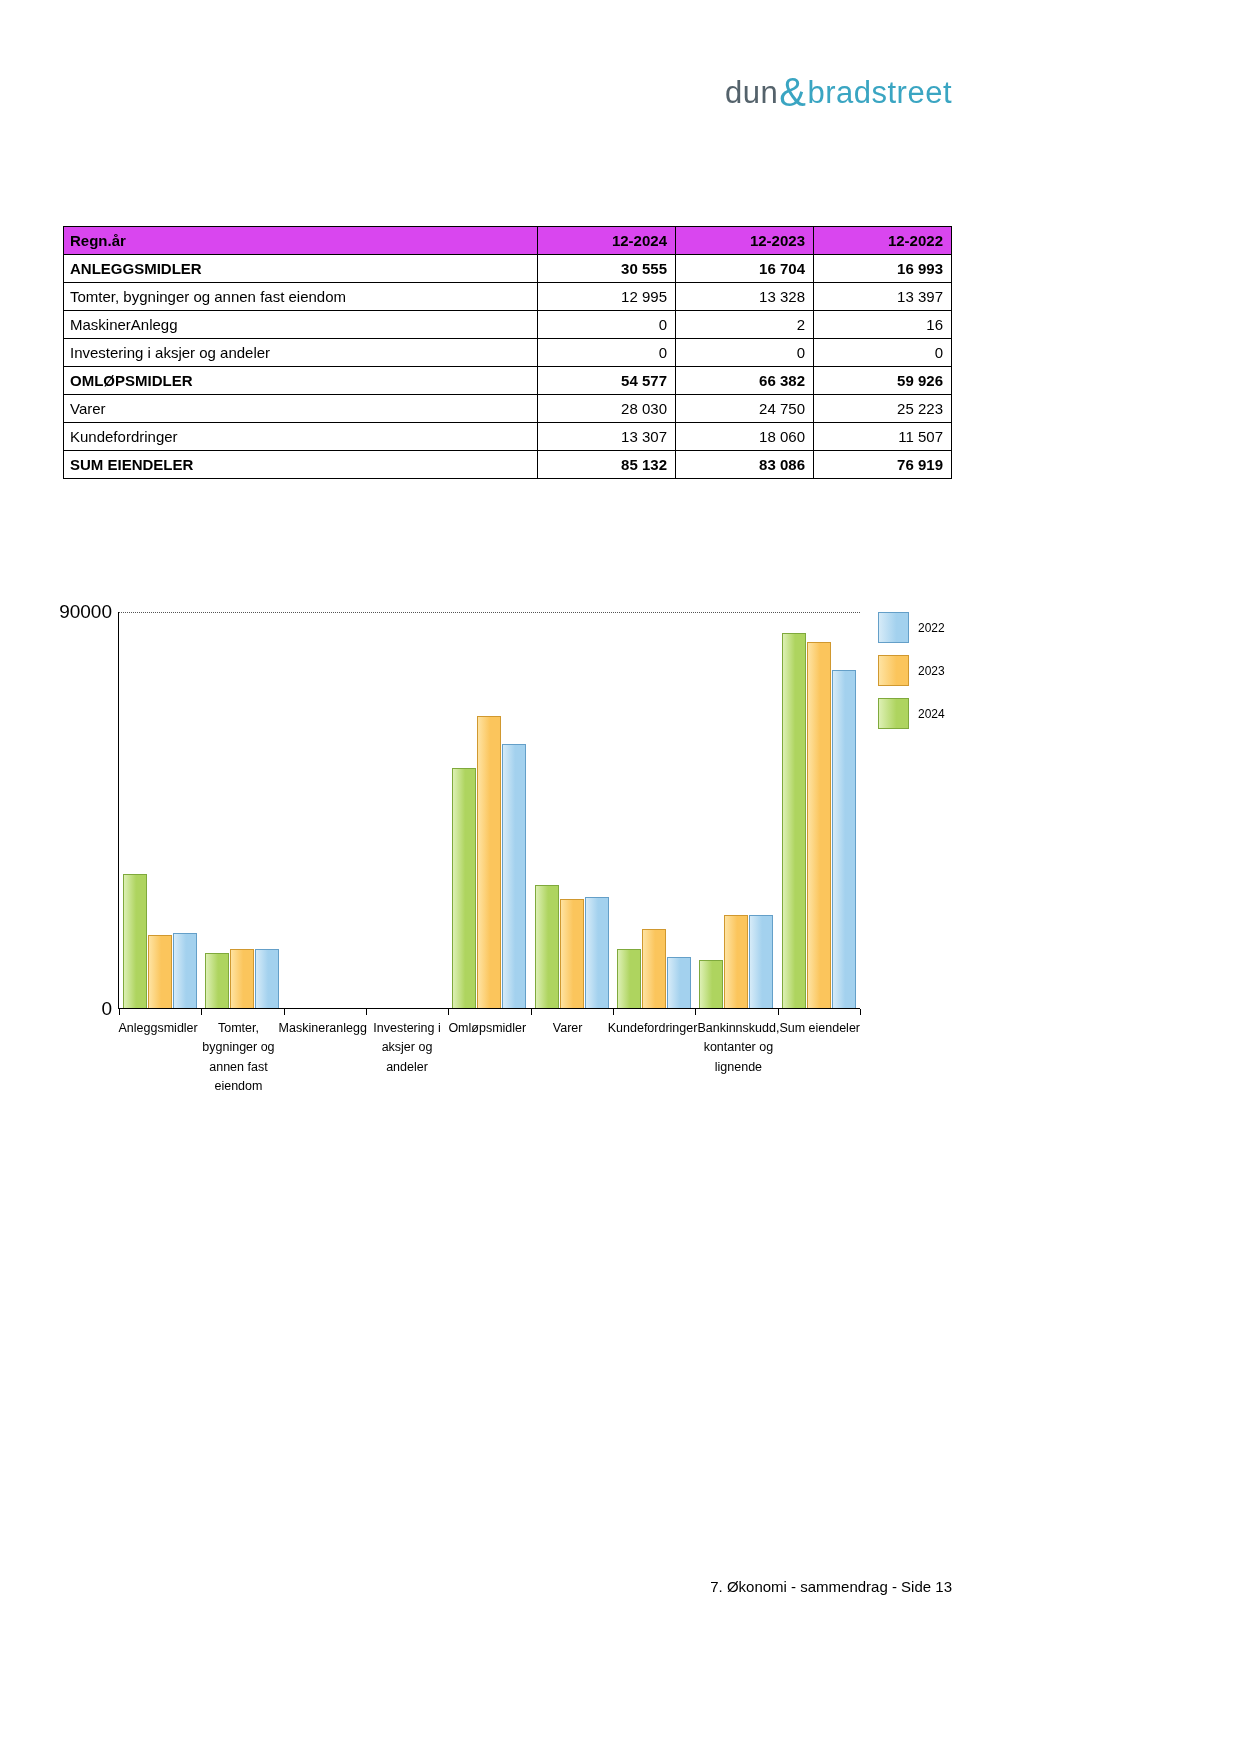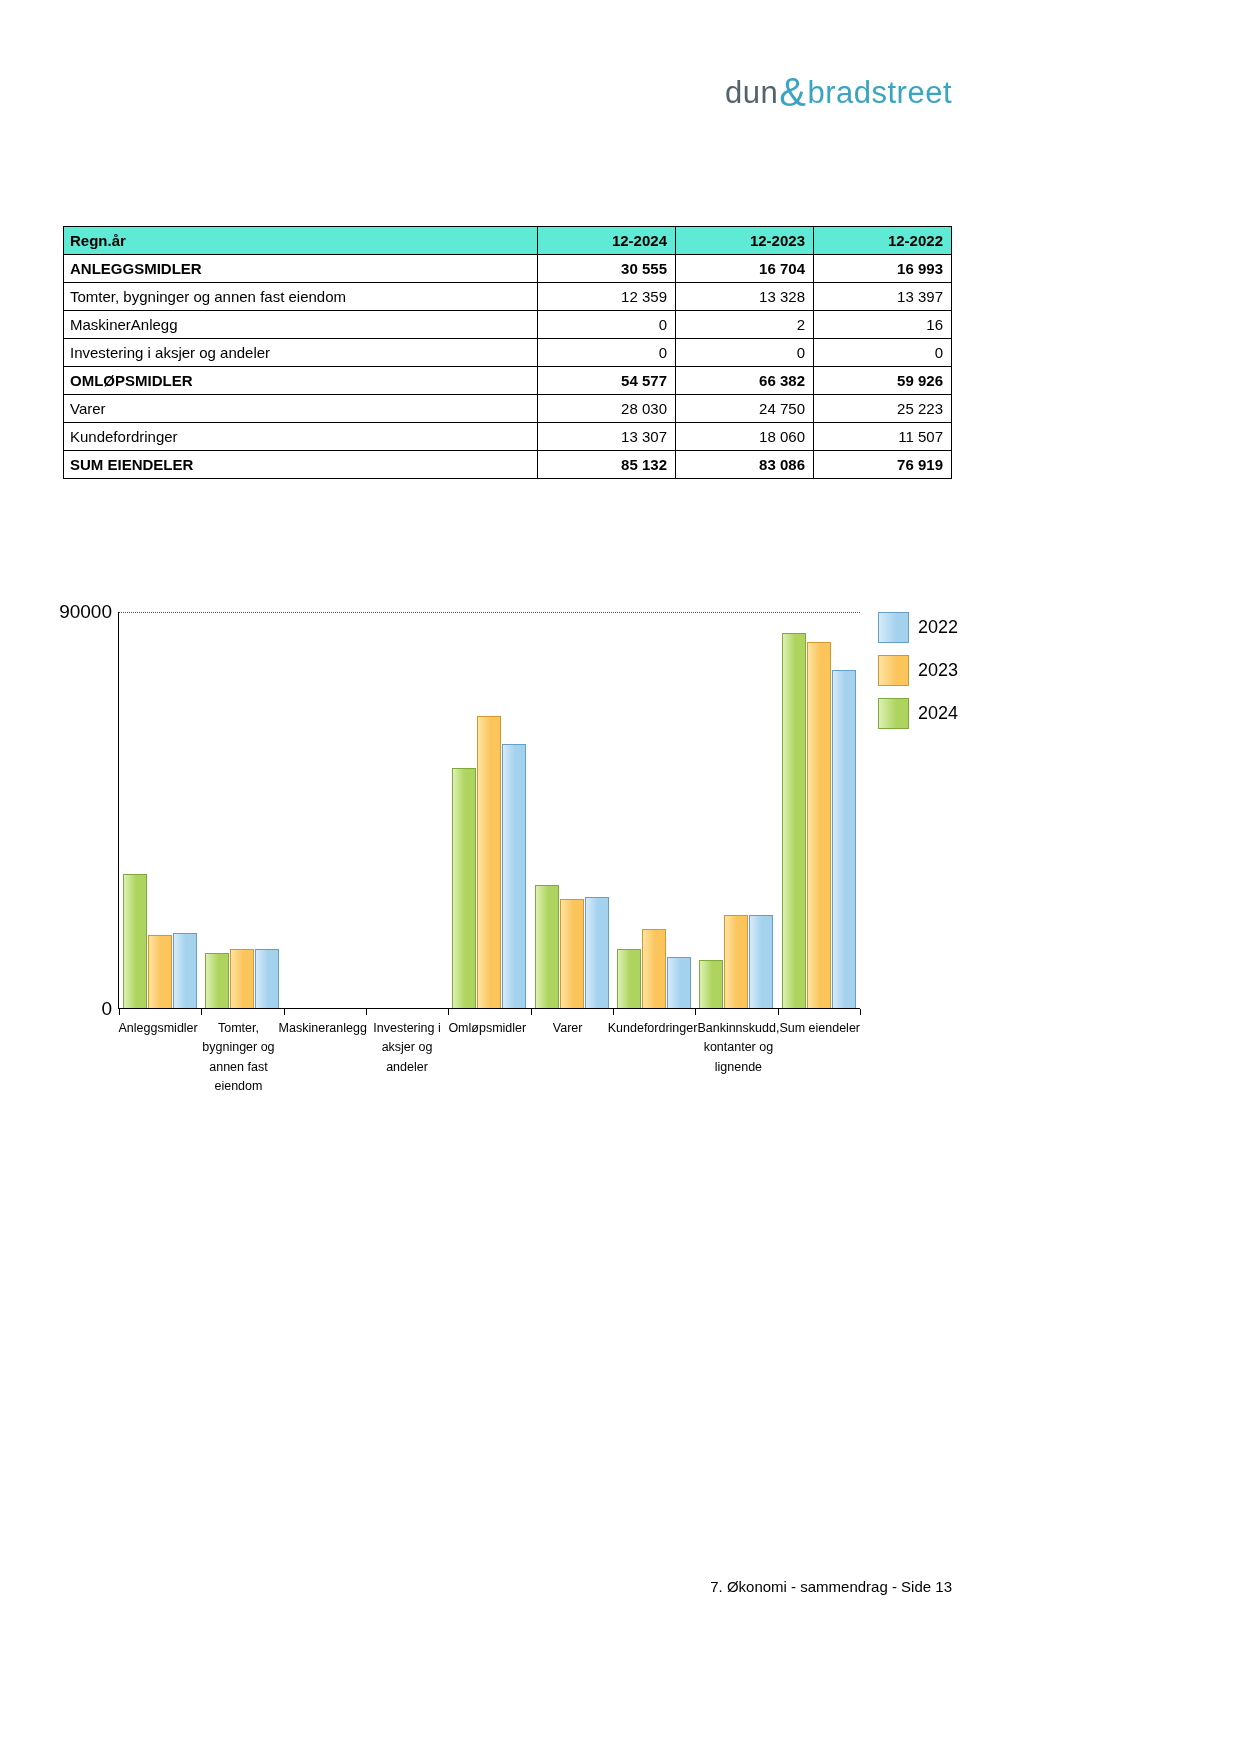--- a/index.html
+++ b/index.html
@@ -14,42 +14,42 @@
   .logo-brad { color:#3aa5c2; font-weight:400; }
 
   
   .header-row { position:absolute; left:63px; top:198px; width:889px; display:flex; justify-content:space-between; align-items:baseline; }
   .title { font-weight:bold; font-size:16px; }
   .note { font-size:15px; }
 
   
   .fin-table { position:absolute; left:63px; top:226px; width:889px; border-collapse:collapse; font-size:15px; table-layout:fixed; }
   .fin-table th, .fin-table td { border:1px solid #000; height:28px; padding:2px 8px; vertical-align:middle; }
-  .fin-table th { background:#5eead4; font-weight:bold; text-align:left; padding-left:6px; }
+  .fin-table th { background:#d946ef; font-weight:bold; text-align:left; padding-left:6px; }
   .fin-table th.num { text-align:right; width:138px; }
   .fin-table td { text-align:left; padding-left:6px; }
   .fin-table td.num { text-align:right; }
   .fin-table tr.bold td { font-weight:bold; }
 
   
   .chart { position:absolute; left:0; top:605px; width:1241px; height:520px; }
   .plot { position:absolute; left:118px; top:7px; width:742px; height:397px; border-left:1px solid #000; border-bottom:1px solid #000; display:flex; align-items:flex-end; }
   .grid-top { position:absolute; top:0; left:0; right:0; border-top:1px dotted #555; }
   .ylabel { position:absolute; left:0; width:112px; text-align:right; font-size:19px; transform:translateY(-50%); }
   .ymax { top:7px; }
   .ymin { top:404px; }
   .bar-group { flex:1; display:flex; align-items:flex-end; justify-content:center; gap:1px; height:100%; }
   .bar { width:24px; border:1px solid #777; border-bottom:none; }
   .tick { position:absolute; bottom:-7px; width:1px; height:6px; background:#000; }
   .xlabels { position:absolute; left:118px; top:414px; width:742px; display:flex; font-size:12.5px; line-height:1.55; text-align:center; }
   .xlab { flex:1; white-space:nowrap; }
   .legend { position:absolute; left:878px; top:7px; }
   .legend-item { display:flex; align-items:center; margin-bottom:12px; }
   .legend-box { width:31px; height:31px; border:1px solid #777; display:inline-block; }
-  .legend-label { font-size:18px; margin-left:9px; }
+  .legend-label { font-size:12px; margin-left:9px; }
 
   
   .footer { position:absolute; right:289px; top:1578px; font-size:15px; }
 </style>
 </head>
 <body>
 
 <div class="page">
 
   <div class="logo">
@@ -68,21 +68,21 @@
     </thead>
     <tbody>
         <tr class="bold">
           <td>ANLEGGSMIDLER</td>
           <td class="num">30 555</td>
           <td class="num">16 704</td>
           <td class="num">16 993</td>
         </tr>
         <tr>
           <td>Tomter, bygninger og annen fast eiendom</td>
-          <td class="num">12 359</td>
+          <td class="num">12 995</td>
           <td class="num">13 328</td>
           <td class="num">13 397</td>
         </tr>
         <tr>
           <td>MaskinerAnlegg</td>
           <td class="num">0</td>
           <td class="num">2</td>
           <td class="num">16</td>
         </tr>
         <tr>

